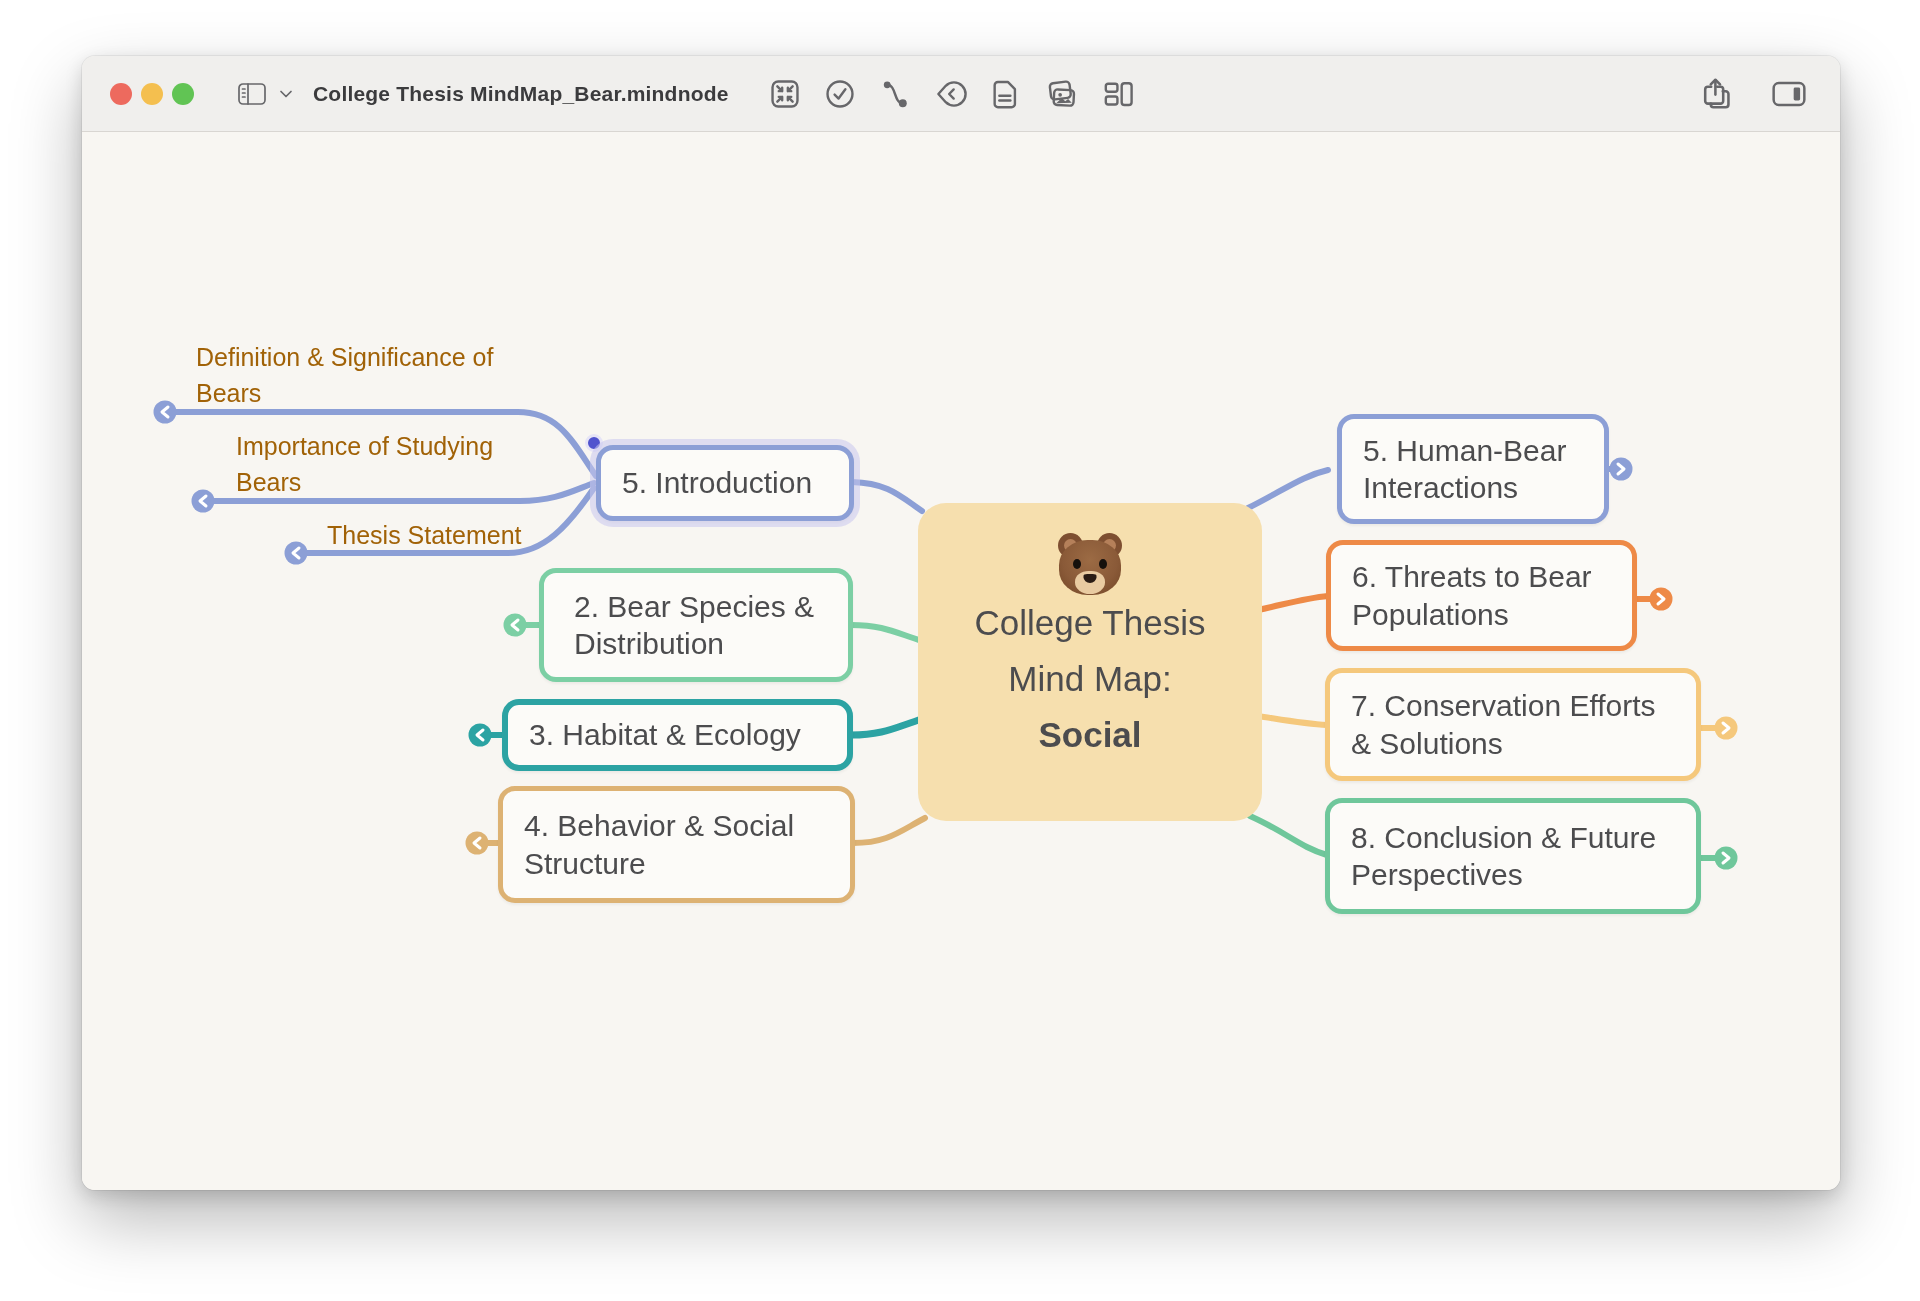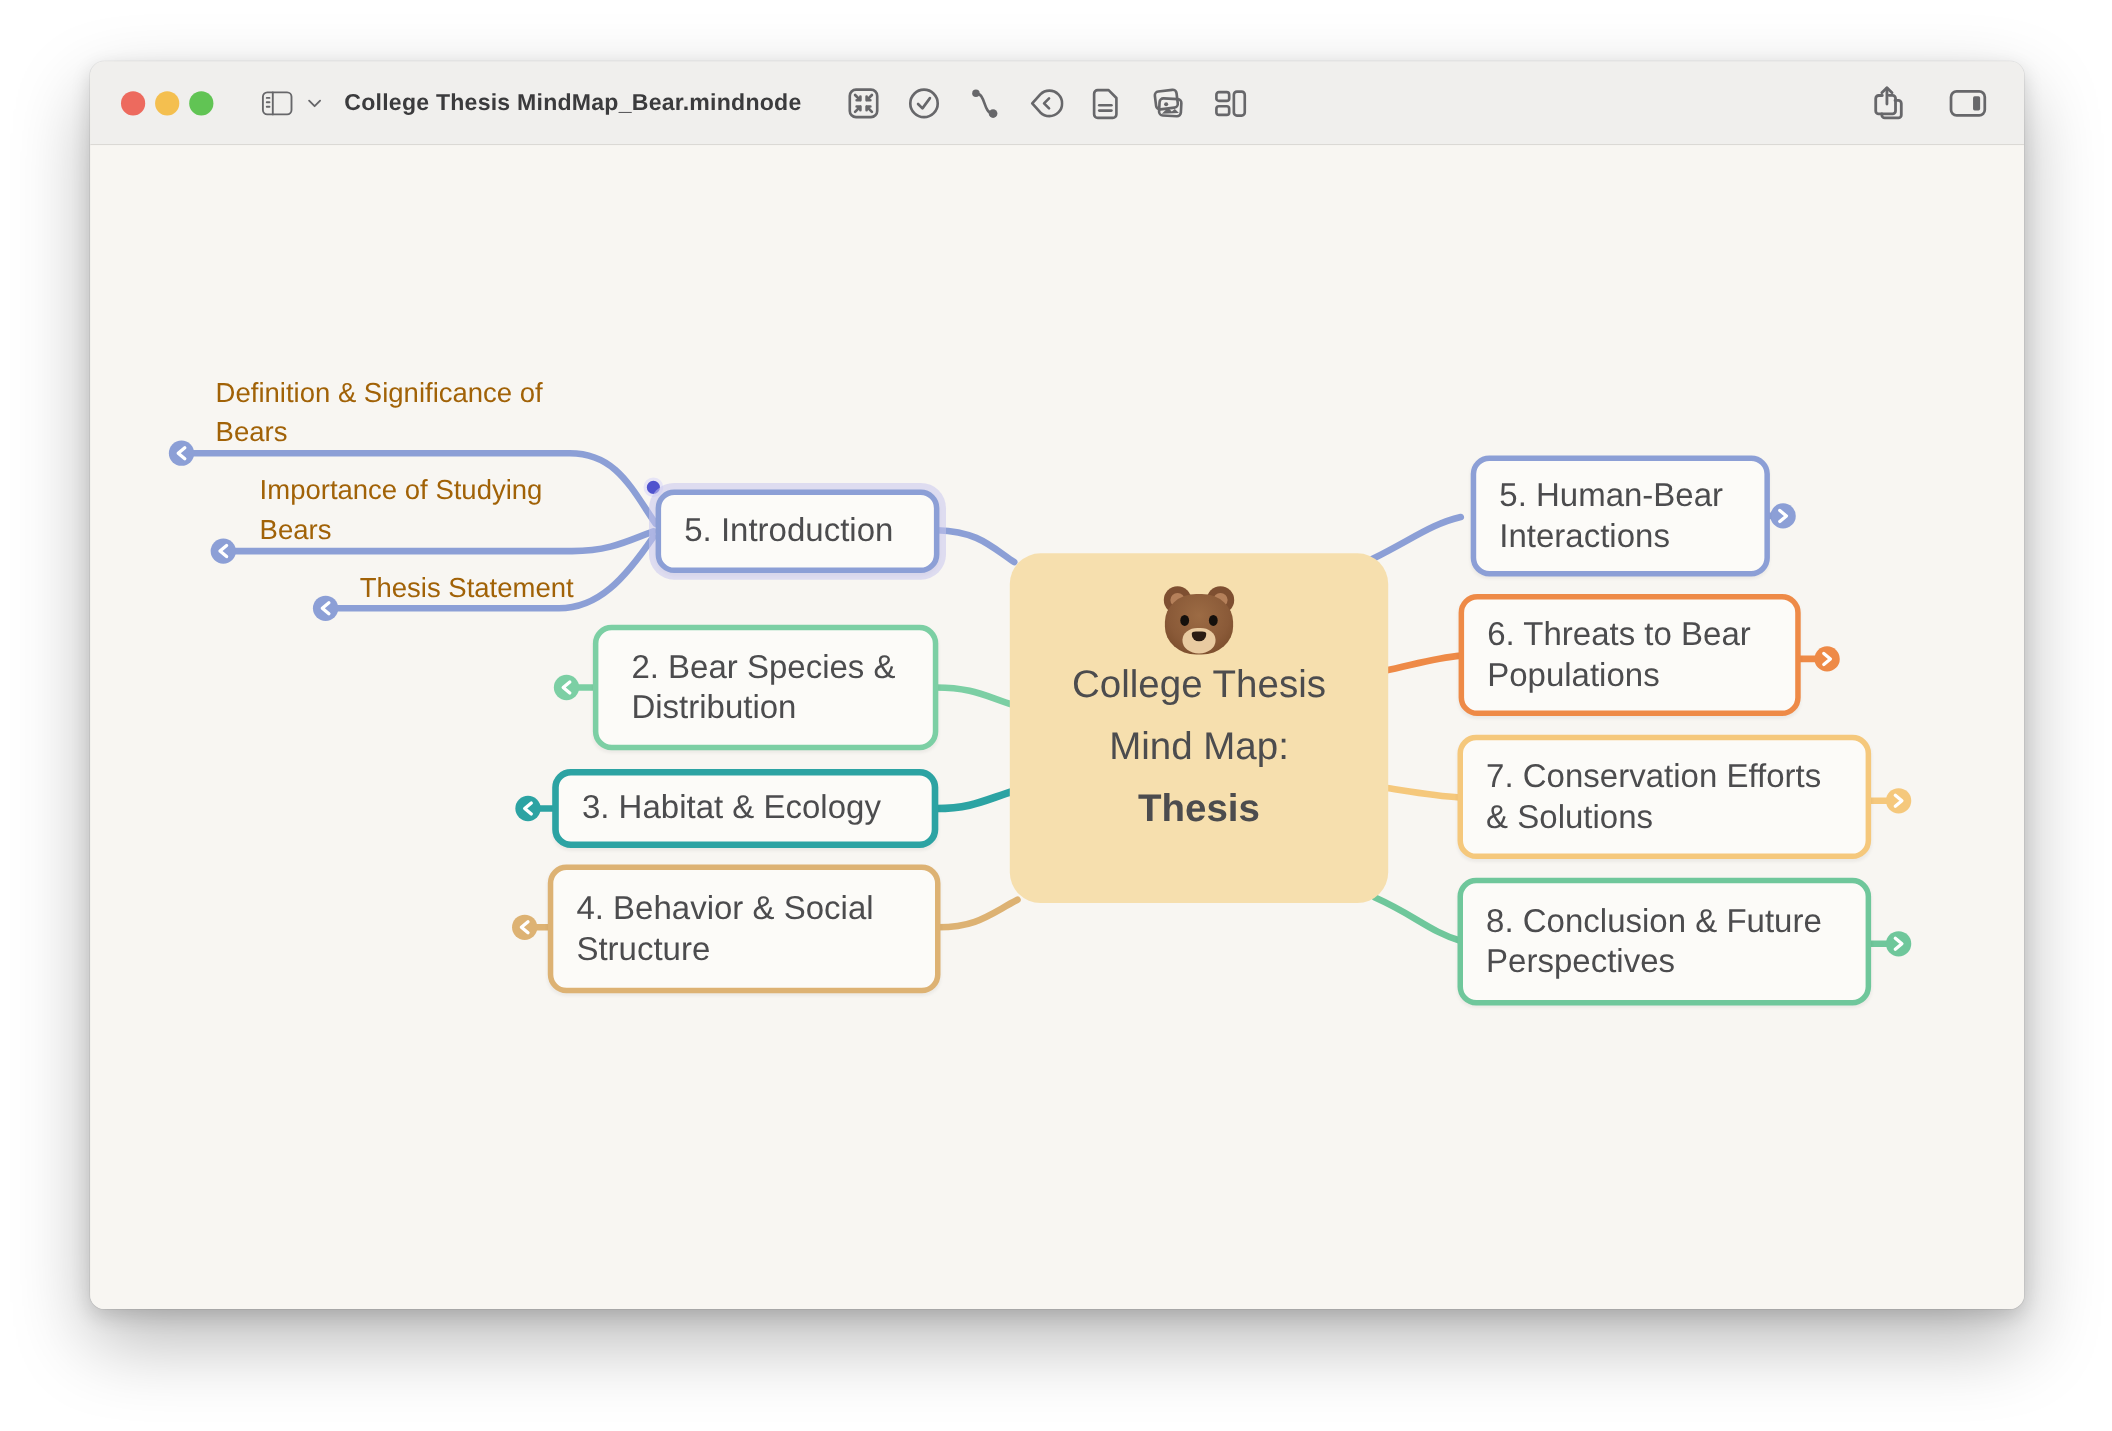--- a/index.html
+++ b/index.html
@@ -297,21 +297,21 @@
           <span class="head"></span>
           <span class="eye l"></span>
             <span class="eye r"></span>
           <span class="muzzle">
               <span class="nose"></span>
             </span>
         </div>
         <div class="central-title">
           <div>College Thesis</div>
           <div>Mind Map:</div>
-          <div class="bold">Thesis</div>
+          <div class="bold">Social</div>
         </div>
       </div>
 
       <div class="node c-peri selected" style="left:514px;top:313px;width:258px;height:76px;">
         <span>5. Introduction</span>
       </div>
       <div class="node c-green2" style="left:457px;top:436px;width:314px;height:114px;">
         <span>2. Bear Species &amp; Distribution</span>
       </div>
       <div class="node c-teal" style="left:420px;top:567px;width:351px;height:72px;">

